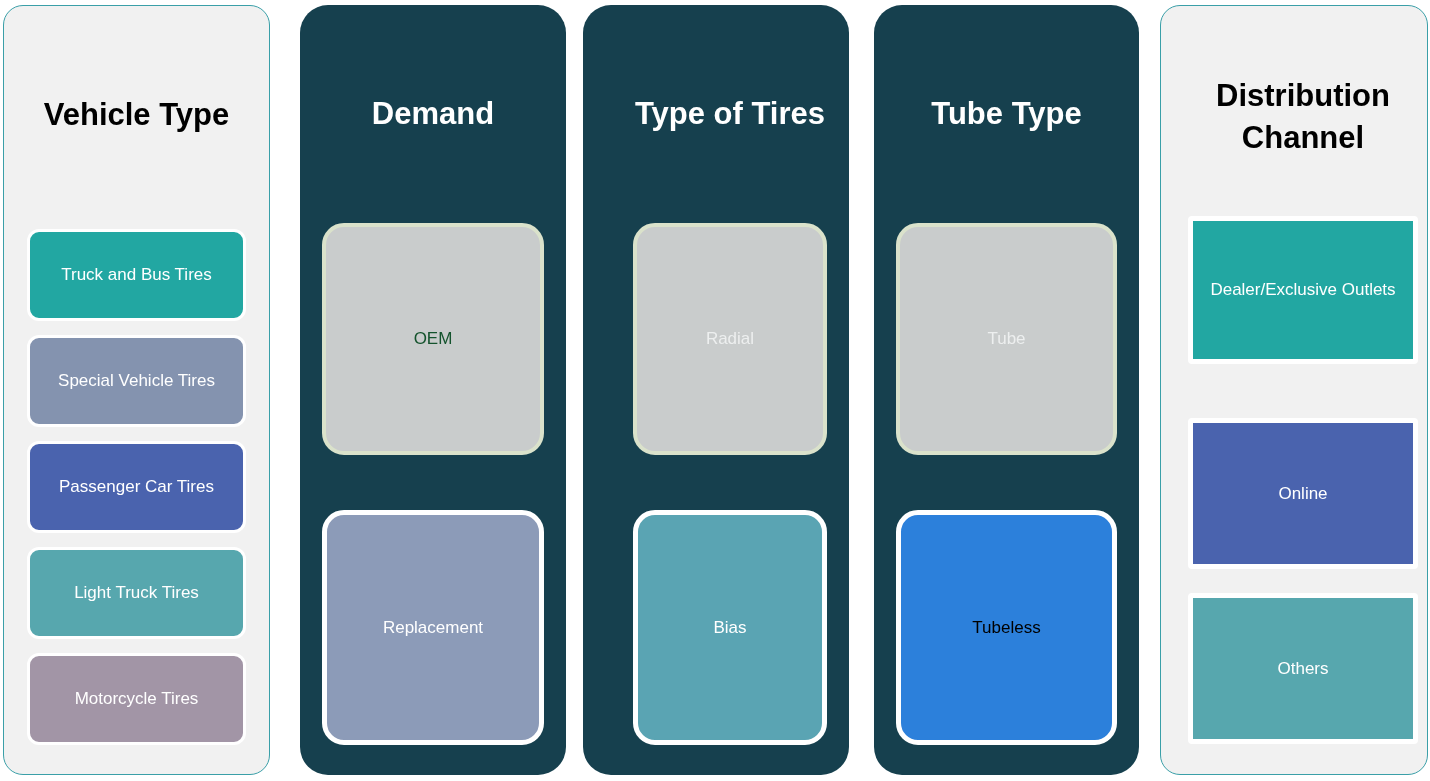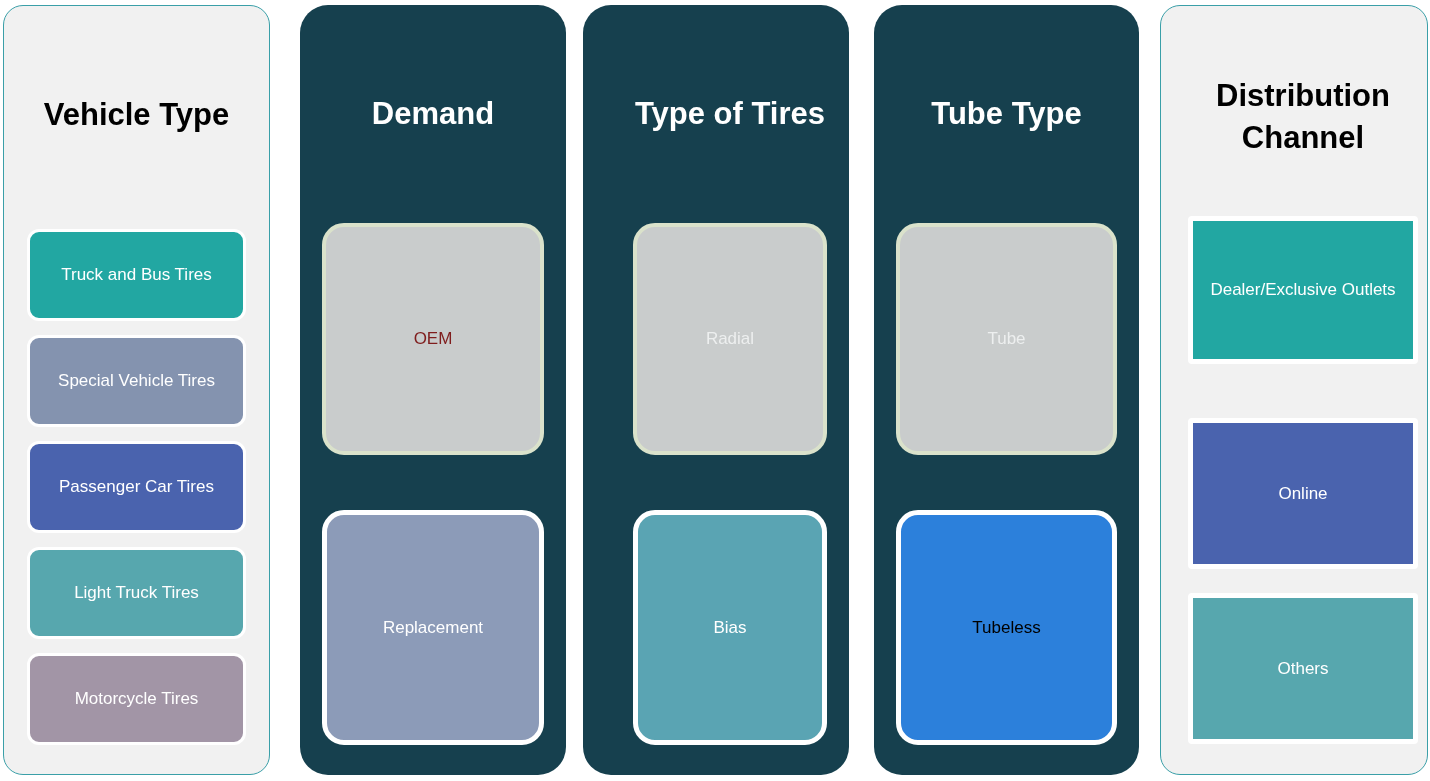--- a/index.html
+++ b/index.html
@@ -74,21 +74,21 @@
       </div>
       <div class="box" style="background-color: rgb(162, 149, 166); color: rgb(255, 255, 255);">
         <span>Motorcycle Tires</span>
       </div>
     </div>
   </section>
 
   <section class="col dark col-2" style="background-color: rgb(22, 64, 78);">
     <h2 class="col-title" style="color: rgb(255, 255, 255);">Demand</h2>
     <div class="items">
-      <div class="box box-big-top" style="background-color: rgb(201, 204, 204); border-color: rgb(218, 226, 203); color: #7f1d1d;">
+      <div class="box box-big-top" style="background-color: rgb(201, 204, 204); border-color: rgb(218, 226, 203); color: #14532d;">
         <span>OEM</span>
       </div>
       <div class="box box-big-bottom" style="background-color: rgb(140, 155, 184); border-color: rgb(255, 255, 255); color: rgb(255, 255, 255);">
         <span>Replacement</span>
       </div>
     </div>
   </section>
 
   <section class="col dark col-3" style="background-color: rgb(22, 64, 78);">
     <h2 class="col-title" style="color: rgb(255, 255, 255);">Type of Tires</h2>

